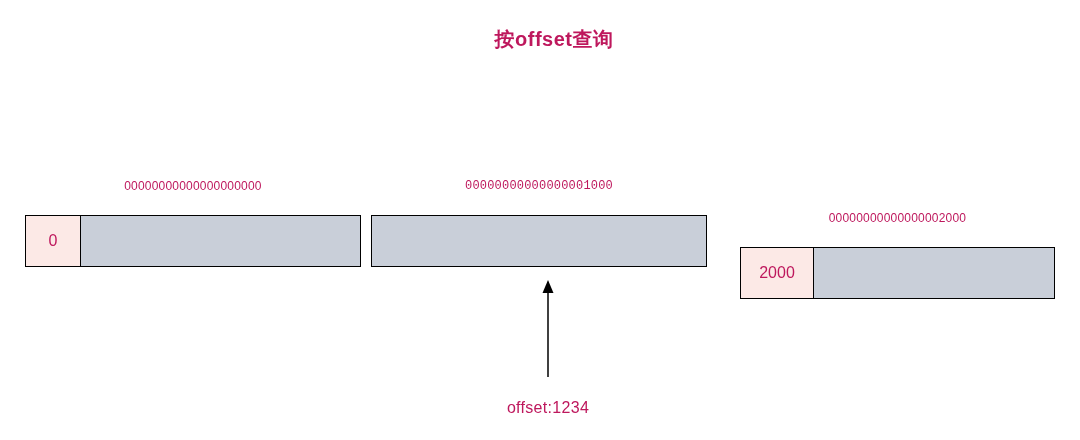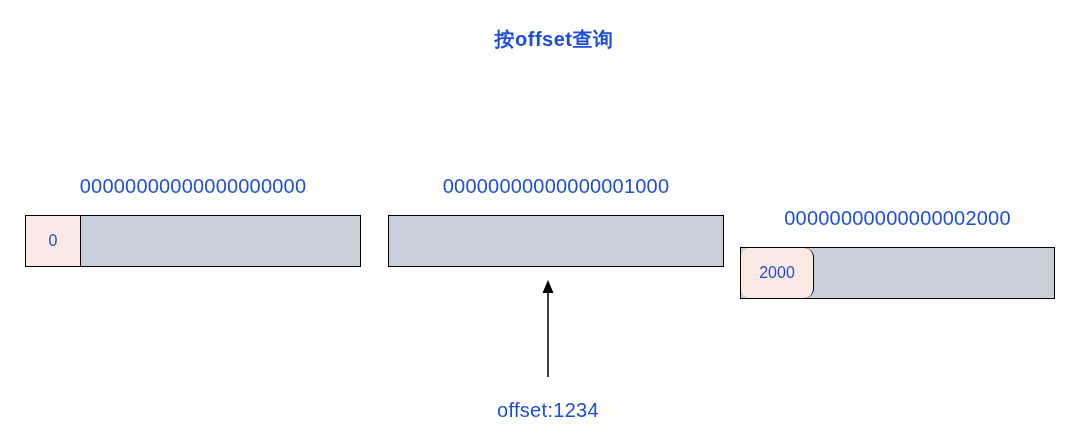--- a/index.html
+++ b/index.html
@@ -1,48 +1,48 @@
 <!DOCTYPE html>
 <html><head>
 <meta charset="utf-8">
 <style>
   html,body { margin:0; padding:0; background:#ffffff; }
   .canvas {
     position:relative; width:1080px; height:440px; background:#ffffff;
-    font-family:"Liberation Sans", sans-serif; color:#1d4ed8; overflow:hidden;
+    font-family:"Liberation Sans", sans-serif; color:#be185d; overflow:hidden;
   }
   .title {
     position:absolute; top:26px; left:14px; width:1080px;
     text-align:center; font-size:20px; font-weight:600; letter-spacing:0.5px;
   }
   .segment { position:absolute; top:176px; }
   .seg-label {
     height:20px; line-height:20px; text-align:center;
-    font-size:20px; letter-spacing:0.2px; white-space:nowrap;
+    font-size:12px; letter-spacing:0.2px; white-space:nowrap;
   }
   .seg-row {
     display:flex; margin-top:19px; height:50px;
     border:1px solid #000000; background:#c9cfd9;
   }
   .cell-offset {
     background:#fce9e6; border-right:1px solid #000000;
     display:flex; align-items:center; justify-content:center;
     font-size:16px; flex:0 0 auto;
   }
   .cell-body { flex:1 1 auto; background:#c9cfd9; }
   .seg-1 { left:25px;  width:336px; }
   .seg-1 .cell-offset { width:54px; }
-  .seg-2 { left:388px; width:336px; }
+  .seg-2 { left:371px; width:336px;font-family:Liberation Mono, monospace; }
   .seg-2 .cell-offset { width:51px; }
   .seg-3 { left:740px; width:315px;margin-top:32px; }
-  .seg-3 .cell-offset { width:72px;border-radius:9px; }
+  .seg-3 .cell-offset { width:72px; }
   .pointer-arrow { position:absolute; left:536px; top:279px; }
   .pointer-label {
     position:absolute; left:448px; top:399px; width:200px;
-    text-align:center; font-size:20px; letter-spacing:0.3px;
+    text-align:center; font-size:16px; letter-spacing:0.3px;
   }
 </style>
 </head>
 <body>
 
 <div class="canvas">
 
   <div class="title">按offset查询</div>
 
   <div class="segment seg-1">

